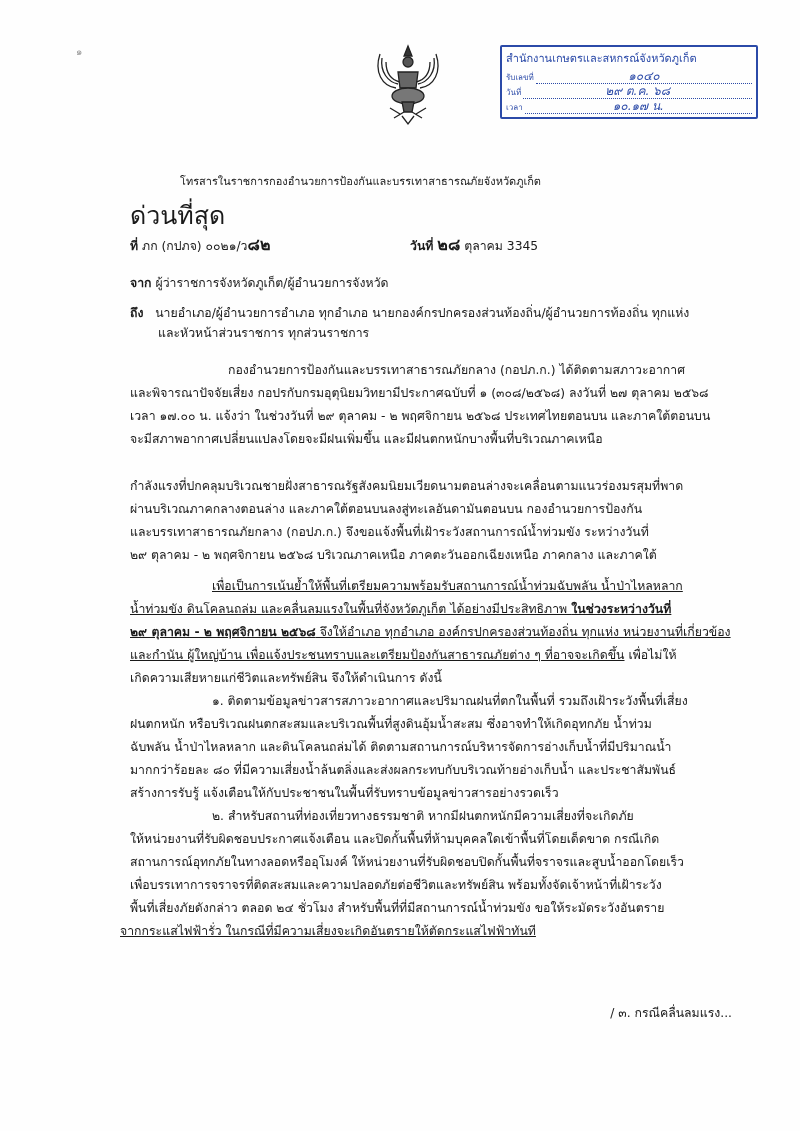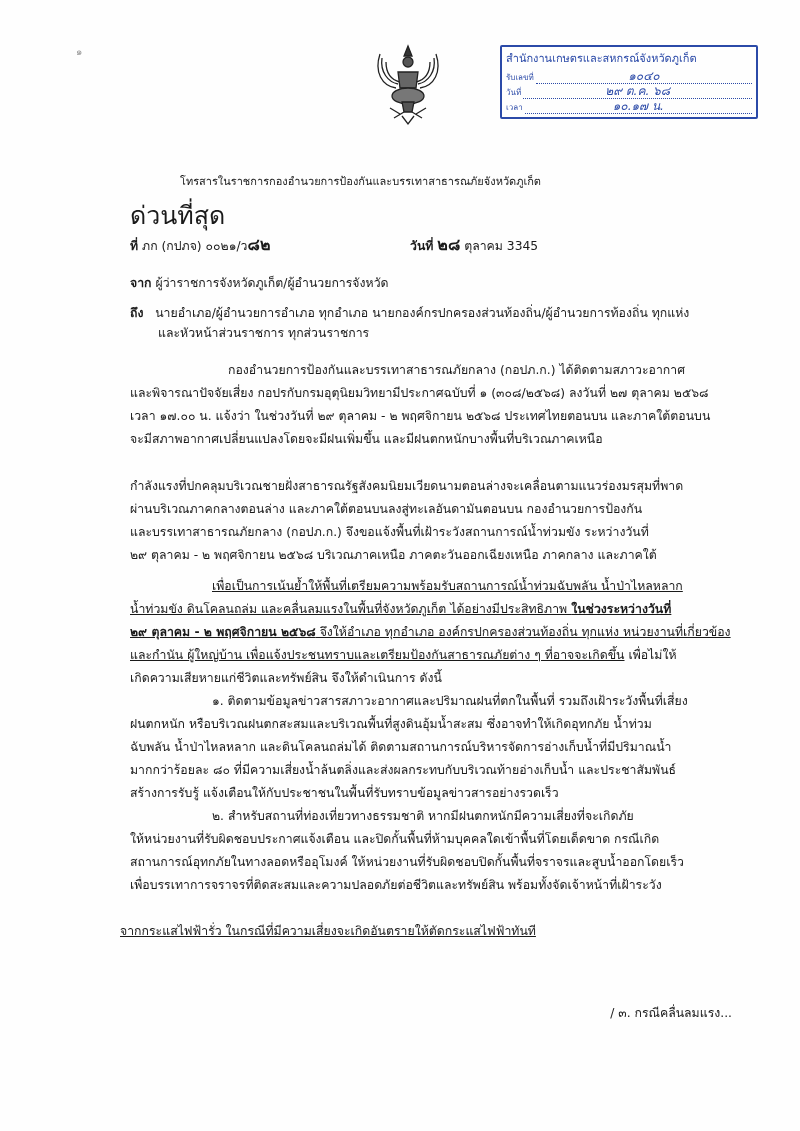--- a/index.html
+++ b/index.html
@@ -122,16 +122,17 @@
   <div class="line" style="left:212px; top:693px;">๑. ติดตามข้อมูลข่าวสารสภาวะอากาศและปริมาณฝนที่ตกในพื้นที่ รวมถึงเฝ้าระวังพื้นที่เสี่ยง</div>
   <div class="line" style="left:130px; top:716px;">ฝนตกหนัก หรือบริเวณฝนตกสะสมและบริเวณพื้นที่สูงดินอุ้มน้ำสะสม ซึ่งอาจทำให้เกิดอุทกภัย น้ำท่วม</div>
   <div class="line" style="left:130px; top:739px;">ฉับพลัน น้ำป่าไหลหลาก และดินโคลนถล่มได้ ติดตามสถานการณ์บริหารจัดการอ่างเก็บน้ำที่มีปริมาณน้ำ</div>
   <div class="line" style="left:130px; top:762px;">มากกว่าร้อยละ ๘๐ ที่มีความเสี่ยงน้ำล้นตลิ่งและส่งผลกระทบกับบริเวณท้ายอ่างเก็บน้ำ และประชาสัมพันธ์</div>
   <div class="line" style="left:130px; top:785px;">สร้างการรับรู้ แจ้งเตือนให้กับประชาชนในพื้นที่รับทราบข้อมูลข่าวสารอย่างรวดเร็ว</div>
 
   <div class="line" style="left:212px; top:808px;">๒. สำหรับสถานที่ท่องเที่ยวทางธรรมชาติ หากมีฝนตกหนักมีความเสี่ยงที่จะเกิดภัย</div>
   <div class="line" style="left:130px; top:831px;">ให้หน่วยงานที่รับผิดชอบประกาศแจ้งเตือน และปิดกั้นพื้นที่ห้ามบุคคลใดเข้าพื้นที่โดยเด็ดขาด กรณีเกิด</div>
   <div class="line" style="left:130px; top:854px;">สถานการณ์อุทกภัยในทางลอดหรืออุโมงค์ ให้หน่วยงานที่รับผิดชอบปิดกั้นพื้นที่จราจรและสูบน้ำออกโดยเร็ว</div>
   <div class="line" style="left:130px; top:877px;">เพื่อบรรเทาการจราจรที่ติดสะสมและความปลอดภัยต่อชีวิตและทรัพย์สิน พร้อมทั้งจัดเจ้าหน้าที่เฝ้าระวัง</div>
+  <div class="line" style="left:130px; top:900px;">พื้นที่เสี่ยงภัยดังกล่าว ตลอด ๒๔ ชั่วโมง สำหรับพื้นที่ที่มีสถานการณ์น้ำท่วมขัง ขอให้ระมัดระวังอันตราย</div>
   <div class="line" style="left:120px; top:923px;text-decoration:underline;">จากกระแสไฟฟ้ารั่ว ในกรณีที่มีความเสี่ยงจะเกิดอันตรายให้ตัดกระแสไฟฟ้าทันที</div>
 
   <div class="footer" style="top:1003px;">/ ๓. กรณีคลื่นลมแรง...</div>
 </div>
 
 </body></html>

